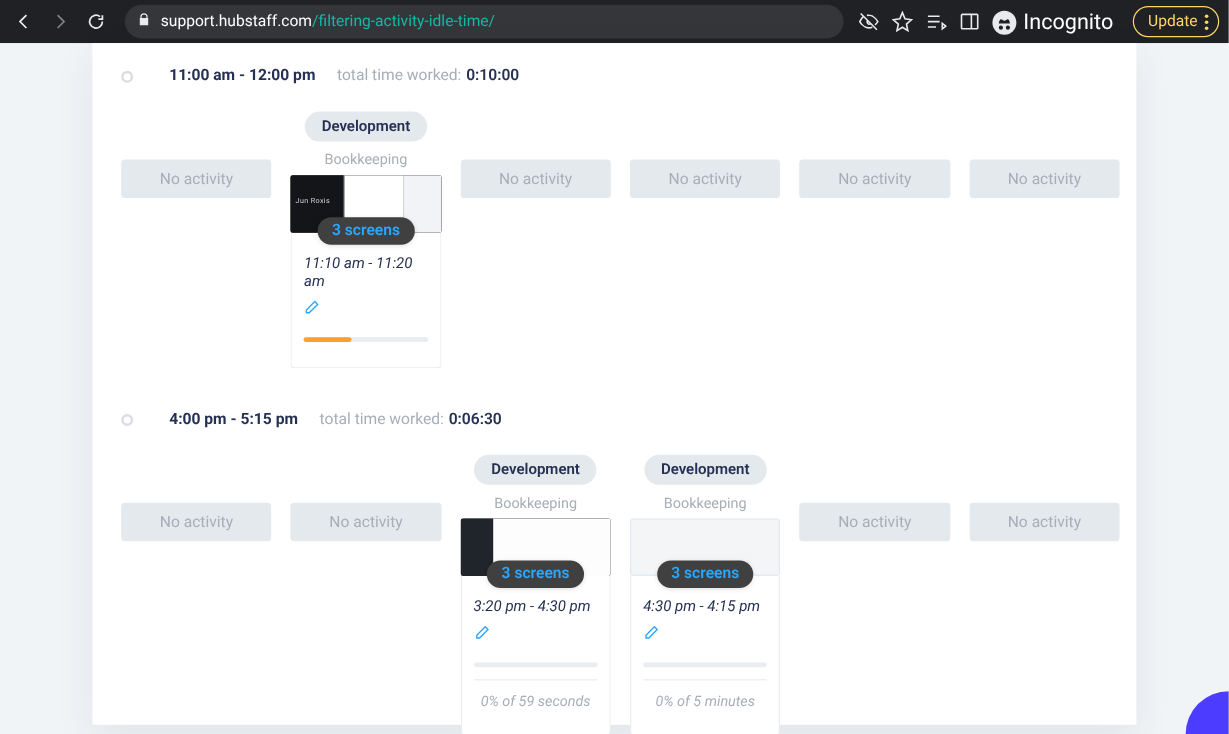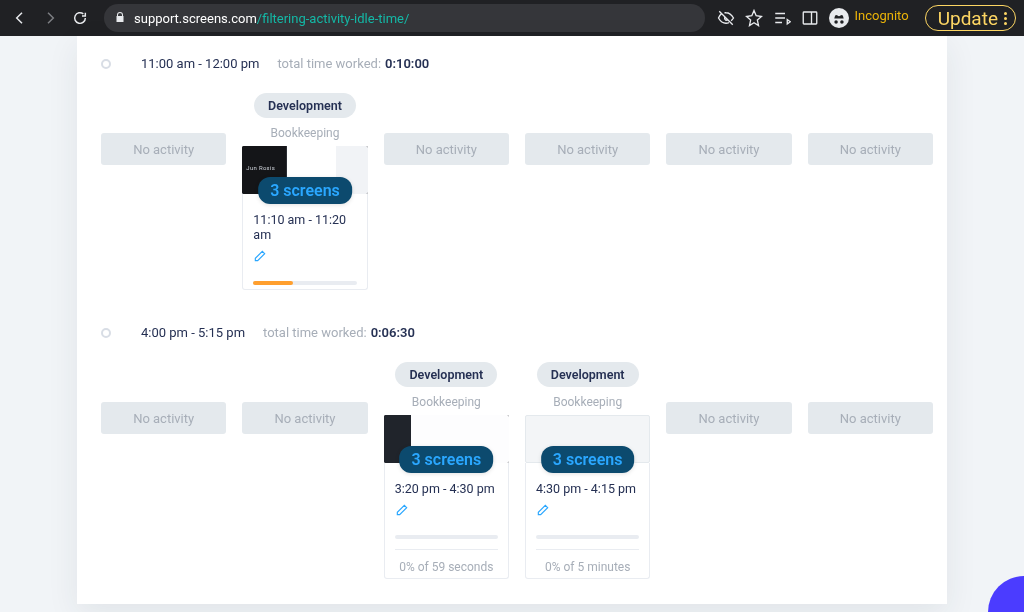--- a/index.html
+++ b/index.html
@@ -34,45 +34,45 @@
     flex:1; height:28px; background: var(--omnibox-bg); border-radius:14px;
     display:flex; align-items:center; padding:0 10px; font-size:13px; color:#e8eaed;
     margin:0 6px; gap:8px;
   }
   .omnibox .lock svg { width:12px; height:12px; fill:#e8eaed; }
   .omnibox .url .domain { color:#ffffff; }
   .omnibox .url .path { color:#14b8a6; }
   .right-icons { display:flex; align-items:center; gap:10px; }
   .toolbar-icon { width:18px; height:18px; display:flex; align-items:center; justify-content:center;}
   .toolbar-icon svg { width:18px; height:18px; stroke:#e8eaed; fill:none; stroke-width:1.8; }
-  .incog { display:flex; align-items:flex-start; gap:6px; font-size:13px; color:#eab308; }
+  .incog { display:flex; align-items:flex-end; gap:6px; font-size:18px; color:#ffffff; }
   .incog .avatar { width:20px; height:20px; border-radius:50%; background:#e8eaed; display:flex; align-items:center; justify-content:center;}
   .incog .avatar svg { width:14px; height:14px; fill:#202124; }
   .update-pill {
     border:1px solid var(--update-yellow); color:var(--update-yellow);
     height:26px; border-radius:13px; display:flex; align-items:center;
-    padding:0 8px 0 12px; font-size:19px; gap:6px; margin-left:6px;
+    padding:0 8px 0 12px; font-size:13px; gap:6px; margin-left:6px;
   }
   .update-pill .dots { display:flex; flex-direction:column; gap:2px; }
   .update-pill .dots span { width:3px; height:3px; background:var(--update-yellow); border-radius:50%; display:block;}
 
   
   .page-wrap { height:calc(612px - 36px); display:flex; justify-content:center; background:var(--page-bg); position:relative;}
   .content-card {
     background: var(--card-bg); width:870px; margin-top:0;
     box-shadow: 0 10px 30px rgba(40,50,70,0.08);
     padding: 20px 10px 30px 20px;
     position:relative;
     height: 568px;
   }
 
   .time-block { margin-bottom: 35px; }
   .tb-header { display:flex; align-items:center; font-size:13px; gap:18px; padding-left:12px; margin-bottom:22px; }
   .tb-marker { width:10px; height:10px; border:2px solid #d8dde5; border-radius:50%; margin-right:4px; position:relative; left:-8px;}
-  .tb-range { color:var(--text-dark); font-weight:400; }
+  .tb-range { color:var(--text-dark); font-weight:700; }
   .tb-total-label { color:var(--text-light); }
   .tb-total-value { color:var(--text-dark); font-weight:600; margin-left:-14px;text-align:right;}
 
   .slots-row { display:grid; grid-template-columns: repeat(6, 1fr); gap:16px; padding:0 4px;}
 
   .slot-placeholder {
     background: var(--gray-fill); height:32px; border-radius:3px;
     display:flex; align-items:center; justify-content:center;
     color:var(--text-light); font-size:13px; margin-top:40px;
   }
@@ -82,29 +82,29 @@
     background: var(--badge-bg); color:var(--text-dark);
     font-size:12.5px; font-weight:600; padding:5px 14px; border-radius:14px;
   }
   .subtitle { font-size:12px; color:var(--text-light); margin-top:8px; margin-bottom:6px;}
 
   .screenshot-wrap { position:relative; width:100%; }
   .screenshot { width:100%; height:48px; background:#1e2127; border-radius:2px; overflow:hidden; }
   .screenshot.light { background:#f3f5f7; border:1px solid #e4e9ed;}
   .screens-badge {
     position:absolute; left:50%; bottom:-10px; transform:translateX(-50%);
-    background:#0c4a6e; color:var(--accent-blue); font-size:16px; font-weight:600;
+    background:#404040; color:var(--accent-blue); font-size:13px; font-weight:600;
     padding:4px 12px; border-radius:12px; box-shadow:0 1px 4px rgba(0,0,0,0.12);
     white-space: nowrap;
     margin-top: 28px;
   }
 
   .card-body {
     width:100%; border:1px solid var(--divider); border-top:none;
-    padding:18px 10px 4px 10px; background:#fff; border-radius:0 0 3px 3px;
+    padding:18px 10px 21px 10px; background:#fff; border-radius:0 0 3px 3px;font-style:italic;
   }
   .card-time { font-size:12.5px; color:var(--text-dark); }
   .pencil { width:14px; height:14px; display:inline-block; margin-top:6px;}
   .pencil svg { width:14px; height:14px; stroke:var(--accent-blue); fill:none; stroke-width:2;}
 
   .progress-track { height:4px; background:var(--divider); border-radius:2px; margin-top:14px; position:relative;}
   .progress-fill { position:absolute; left:0; top:0; bottom:0; background:var(--accent-orange); border-radius:2px;}
   .card-footer { font-size:12px; color:var(--text-light); text-align:center; margin-top:10px; border-top:1px solid var(--divider); padding-top:10px;}
 
   
@@ -141,21 +141,21 @@
       </svg>
   </div>
 
   <div class="omnibox">
     <span class="lock">
       <svg viewBox="0 0 24 24">
           <path d="M6 10V8a6 6 0 1 1 12 0v2h1v12H5V10h1zm2 0h8V8a4 4 0 1 0-8 0v2z"></path>
         </svg>
     </span>
     <span class="url">
-      <span class="domain">support.screens.com</span><span class="path">/filtering-activity-idle-time/</span>
+      <span class="domain">support.hubstaff.com</span><span class="path">/filtering-activity-idle-time/</span>
     </span>
   </div>
 
   <div class="right-icons">
     <span class="toolbar-icon">
       <svg viewBox="0 0 24 24">
           <path d="M3 3l18 18M10.6 10.6A3 3 0 0 0 12 15a3 3 0 0 0 2.4-1.2M9.9 5.1A10 10 0 0 1 12 5c6 0 10 7 10 7a17 17 0 0 1-3.1 3.6M6.1 6.1A17 17 0 0 0 2 12s4 7 10 7a10 10 0 0 0 3.9-.8"></path>
         </svg>
     </span>
     <span class="toolbar-icon">

